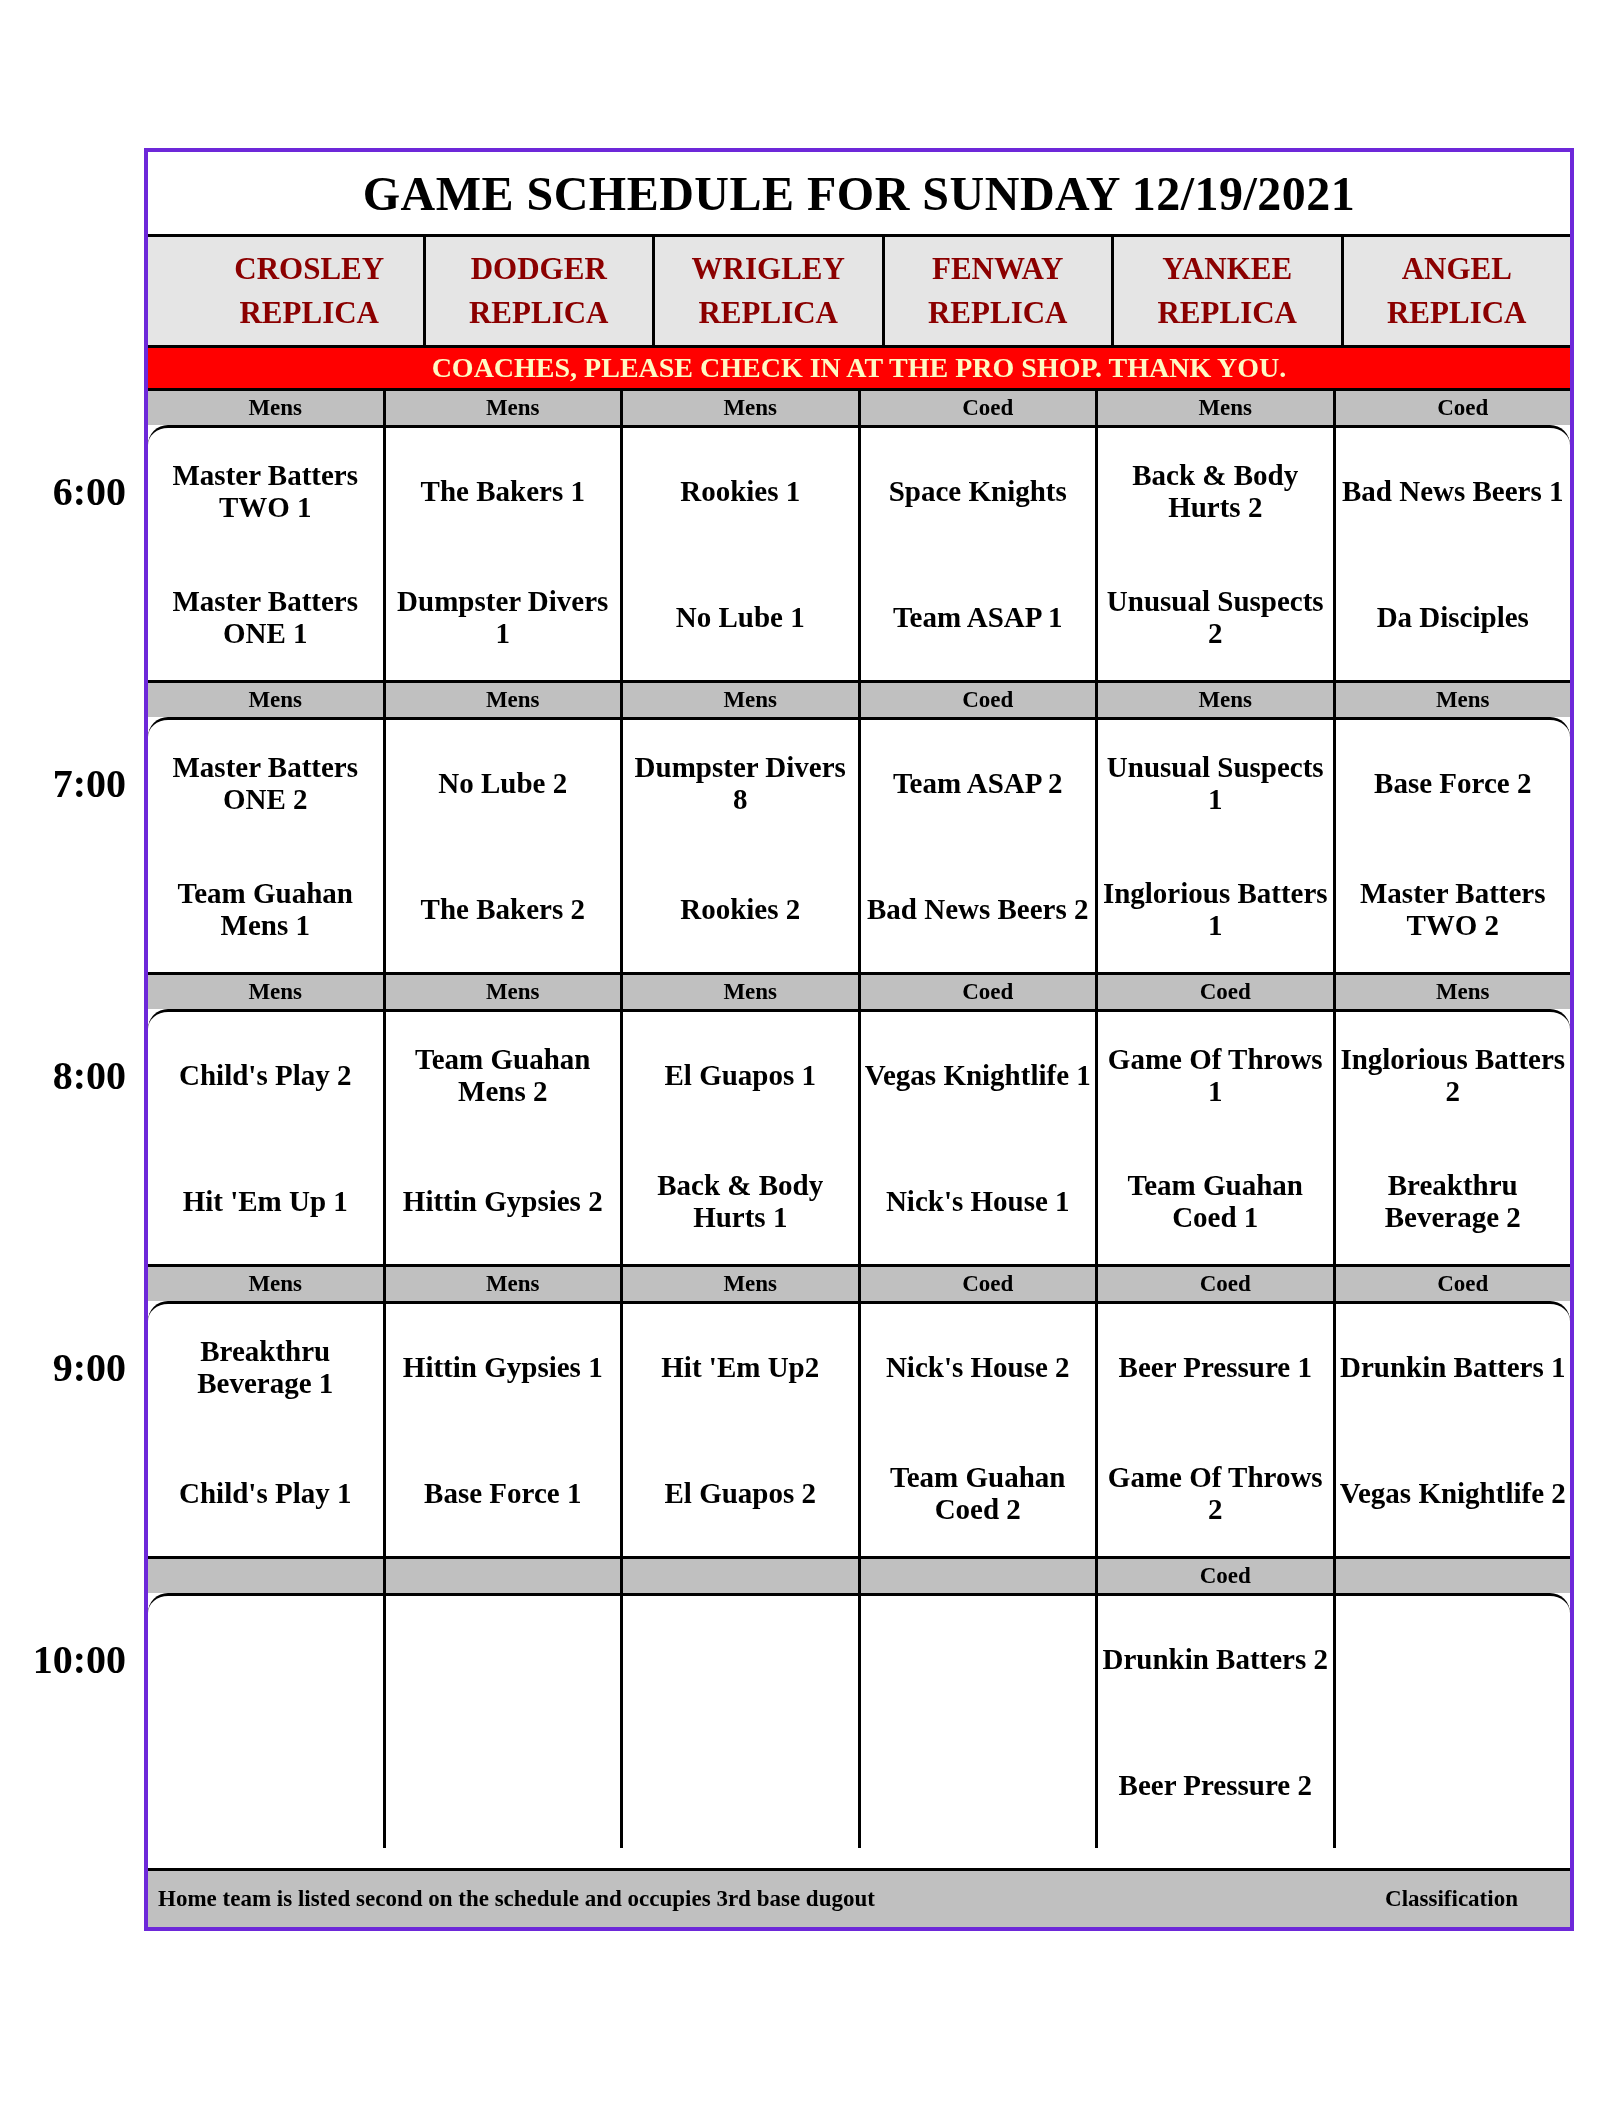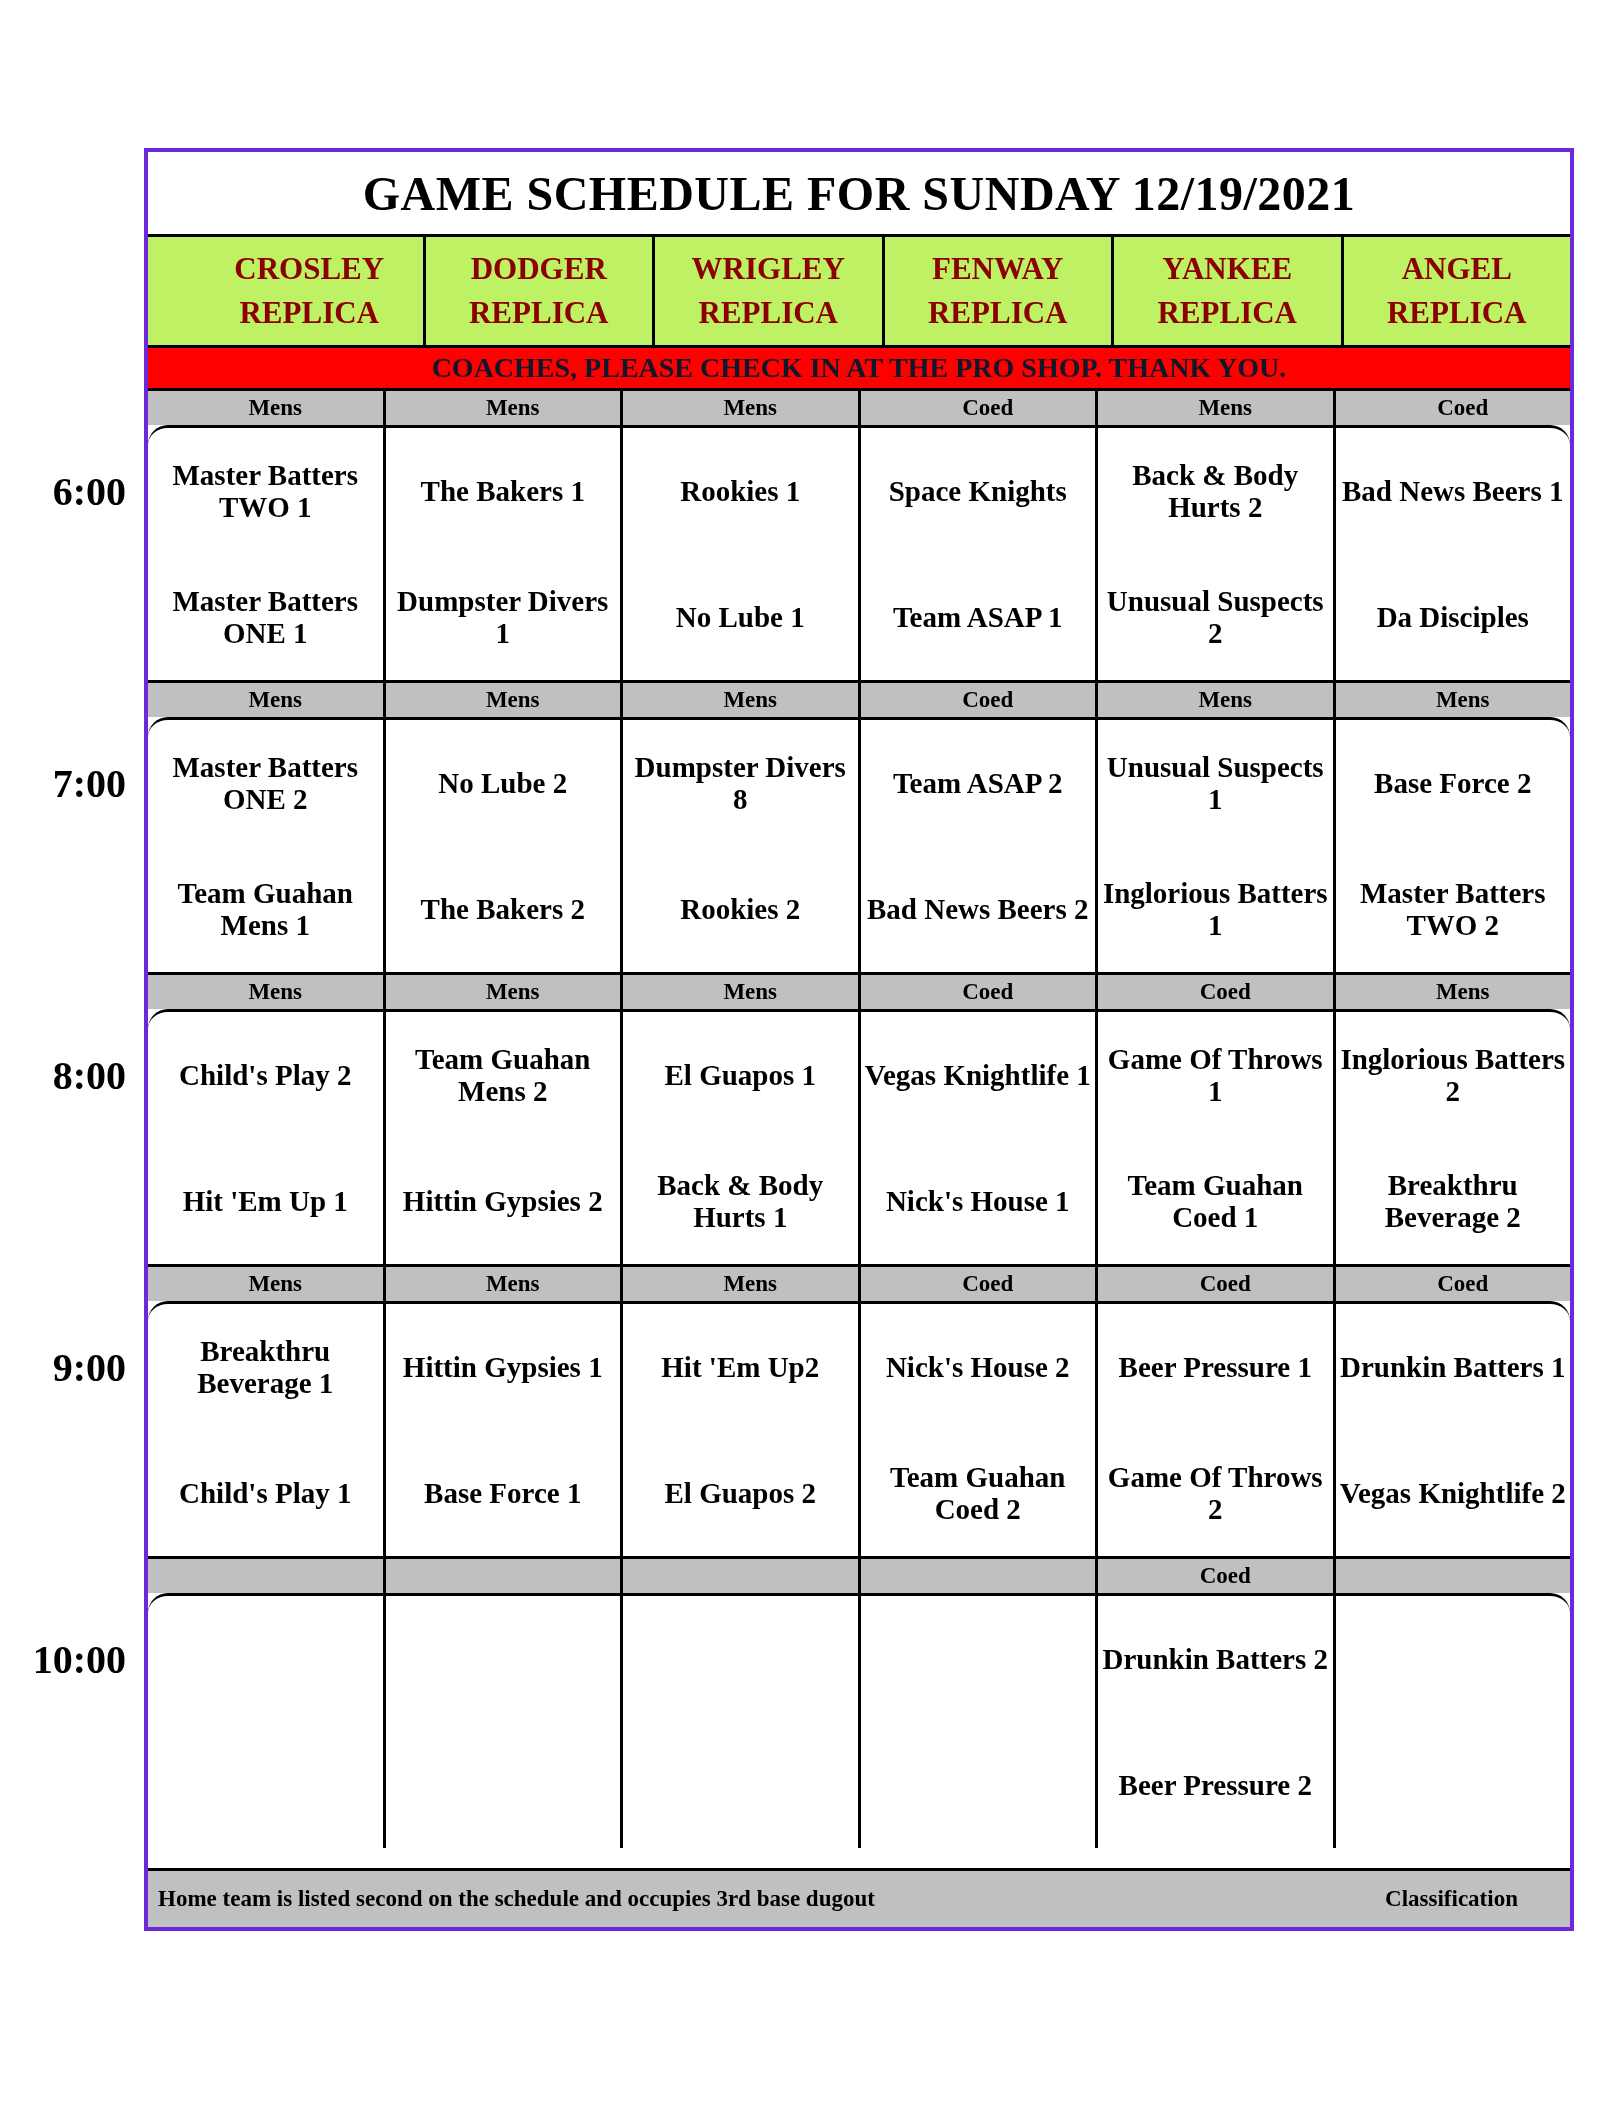--- a/index.html
+++ b/index.html
@@ -21,31 +21,31 @@
   .cell { flex: 1 1 0; min-width: 0; border-left: 3px solid #000; }
   .cell.firstcol { border-left: none; }
   .span-all { flex: 1 1 0; min-width: 0; }
 
   .title-row { height: 82px; }
   .title-cell {
     display: flex; align-items: center; justify-content: center;
     font-size: 48px; letter-spacing: 0.5px;
   }
 
-  .header-row { height: 108px; background: #bef264; padding-left: 48px; }
+  .header-row { height: 108px; background: #e5e5e5; padding-left: 48px; }
   .header-cell {
     display: flex; flex-direction: column; align-items: center; justify-content: space-between;
     padding: 14px 2px; box-sizing: border-box;
     color: #8b0000; font-size: 31px; text-align: center;
   }
 
   .notice-row { height: 40px; background: #ff0000; }
   .notice-cell {
     display: flex; align-items: center; justify-content: center;
-    font-size: 28px; color: #0f172a; white-space: nowrap;
+    font-size: 28px; color: #fef9c3; white-space: nowrap;
   }
 
   .class-row { height: 34px; background: #c0c0c0; }
   .class-cell { display: flex; align-items: center; justify-content: center; font-size: 23px; padding-left: 20px; }
 
   .games-row { height: 252px; position: relative; background: #ffffff; border-radius: 20px; }
   .game-cell { display: flex; flex-direction: column; }
   .team {
     flex: 1 1 50%;
     display: flex; align-items: center; justify-content: center;

